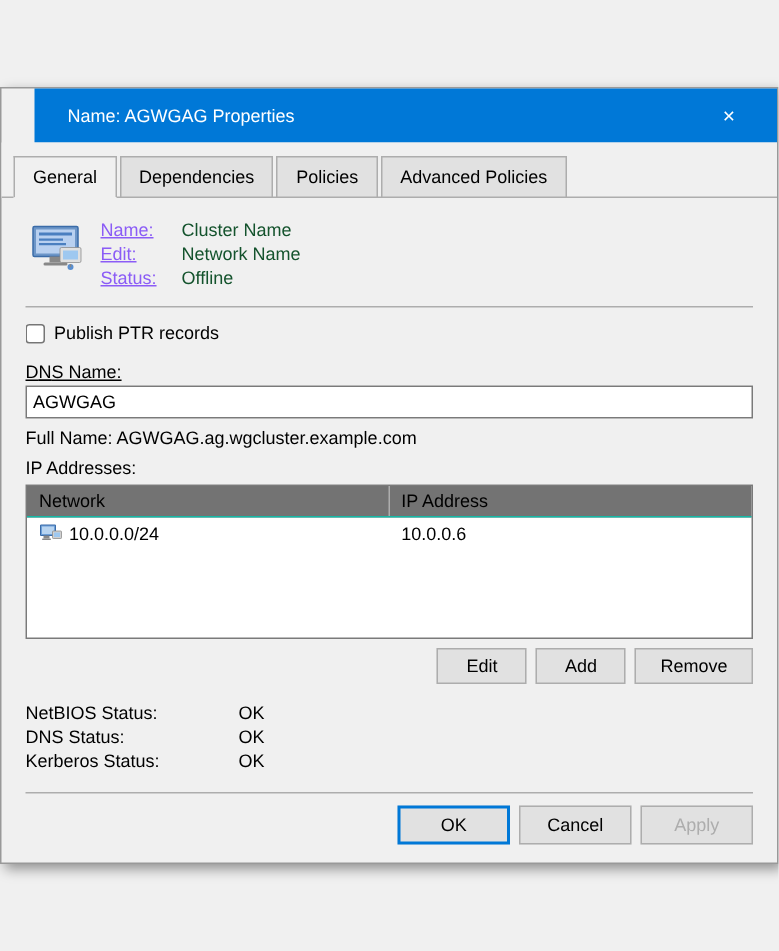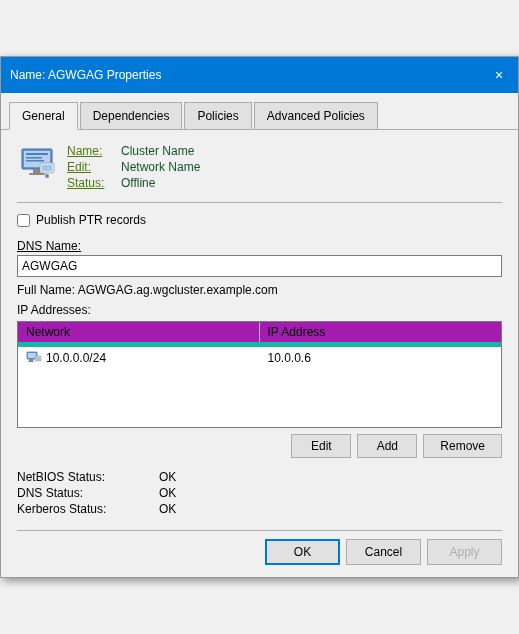--- a/index.html
+++ b/index.html
@@ -16,26 +16,27 @@
     .dialog {
       width: 519px;
       background: #f0f0f0;
       border: 1px solid #999;
       box-shadow: 3px 3px 8px rgba(0,0,0,0.4);
     }
 
     .title-bar {
       background: #0078d7;
       color: white;
-      padding: 8px 9px;
+      padding: 8px 22px;
       display: flex;
       justify-content: space-between;
       align-items: center;
       font-size: 12px;
       font-weight: 400;
+      margin-left: 22px;
     }
 
     .title-bar-close {
       width: 20px;
       height: 20px;
       display: flex;
       align-items: center;
       justify-content: center;
       cursor: pointer;
       font-size: 14px;
@@ -98,21 +99,21 @@
       flex-direction: column;
       gap: 2px;
     }
 
     .resource-details .row {
       display: flex;
       gap: 4px;
     }
 
     .resource-details .label {
-      color: #4d7c0f;
+      color: #8b5cf6;
       text-decoration: underline;
       min-width: 50px;
     }
 
     .resource-details .value {
       color: #14532d;
     }
 
     .separator {
       border: none;
@@ -167,22 +168,22 @@
 
     .ip-table-container {
       border: 1px solid #7a7a7a;
       background: white;
       margin-bottom: 6px;
     }
 
     .ip-table-header {
       display: grid;
       grid-template-columns: 1fr 1fr;
-      background: #a21caf;
-      border-bottom: 5px solid #14b8a6;
+      background: #737373;
+      border-bottom: 1px solid #14b8a6;
     }
 
     .ip-table-header .col-header {
       padding: 3px 8px;
       font-size: 12px;
       border-right: 1px solid #adadad;
     }
 
     .ip-table-header .col-header:last-child {
       border-right: none;

